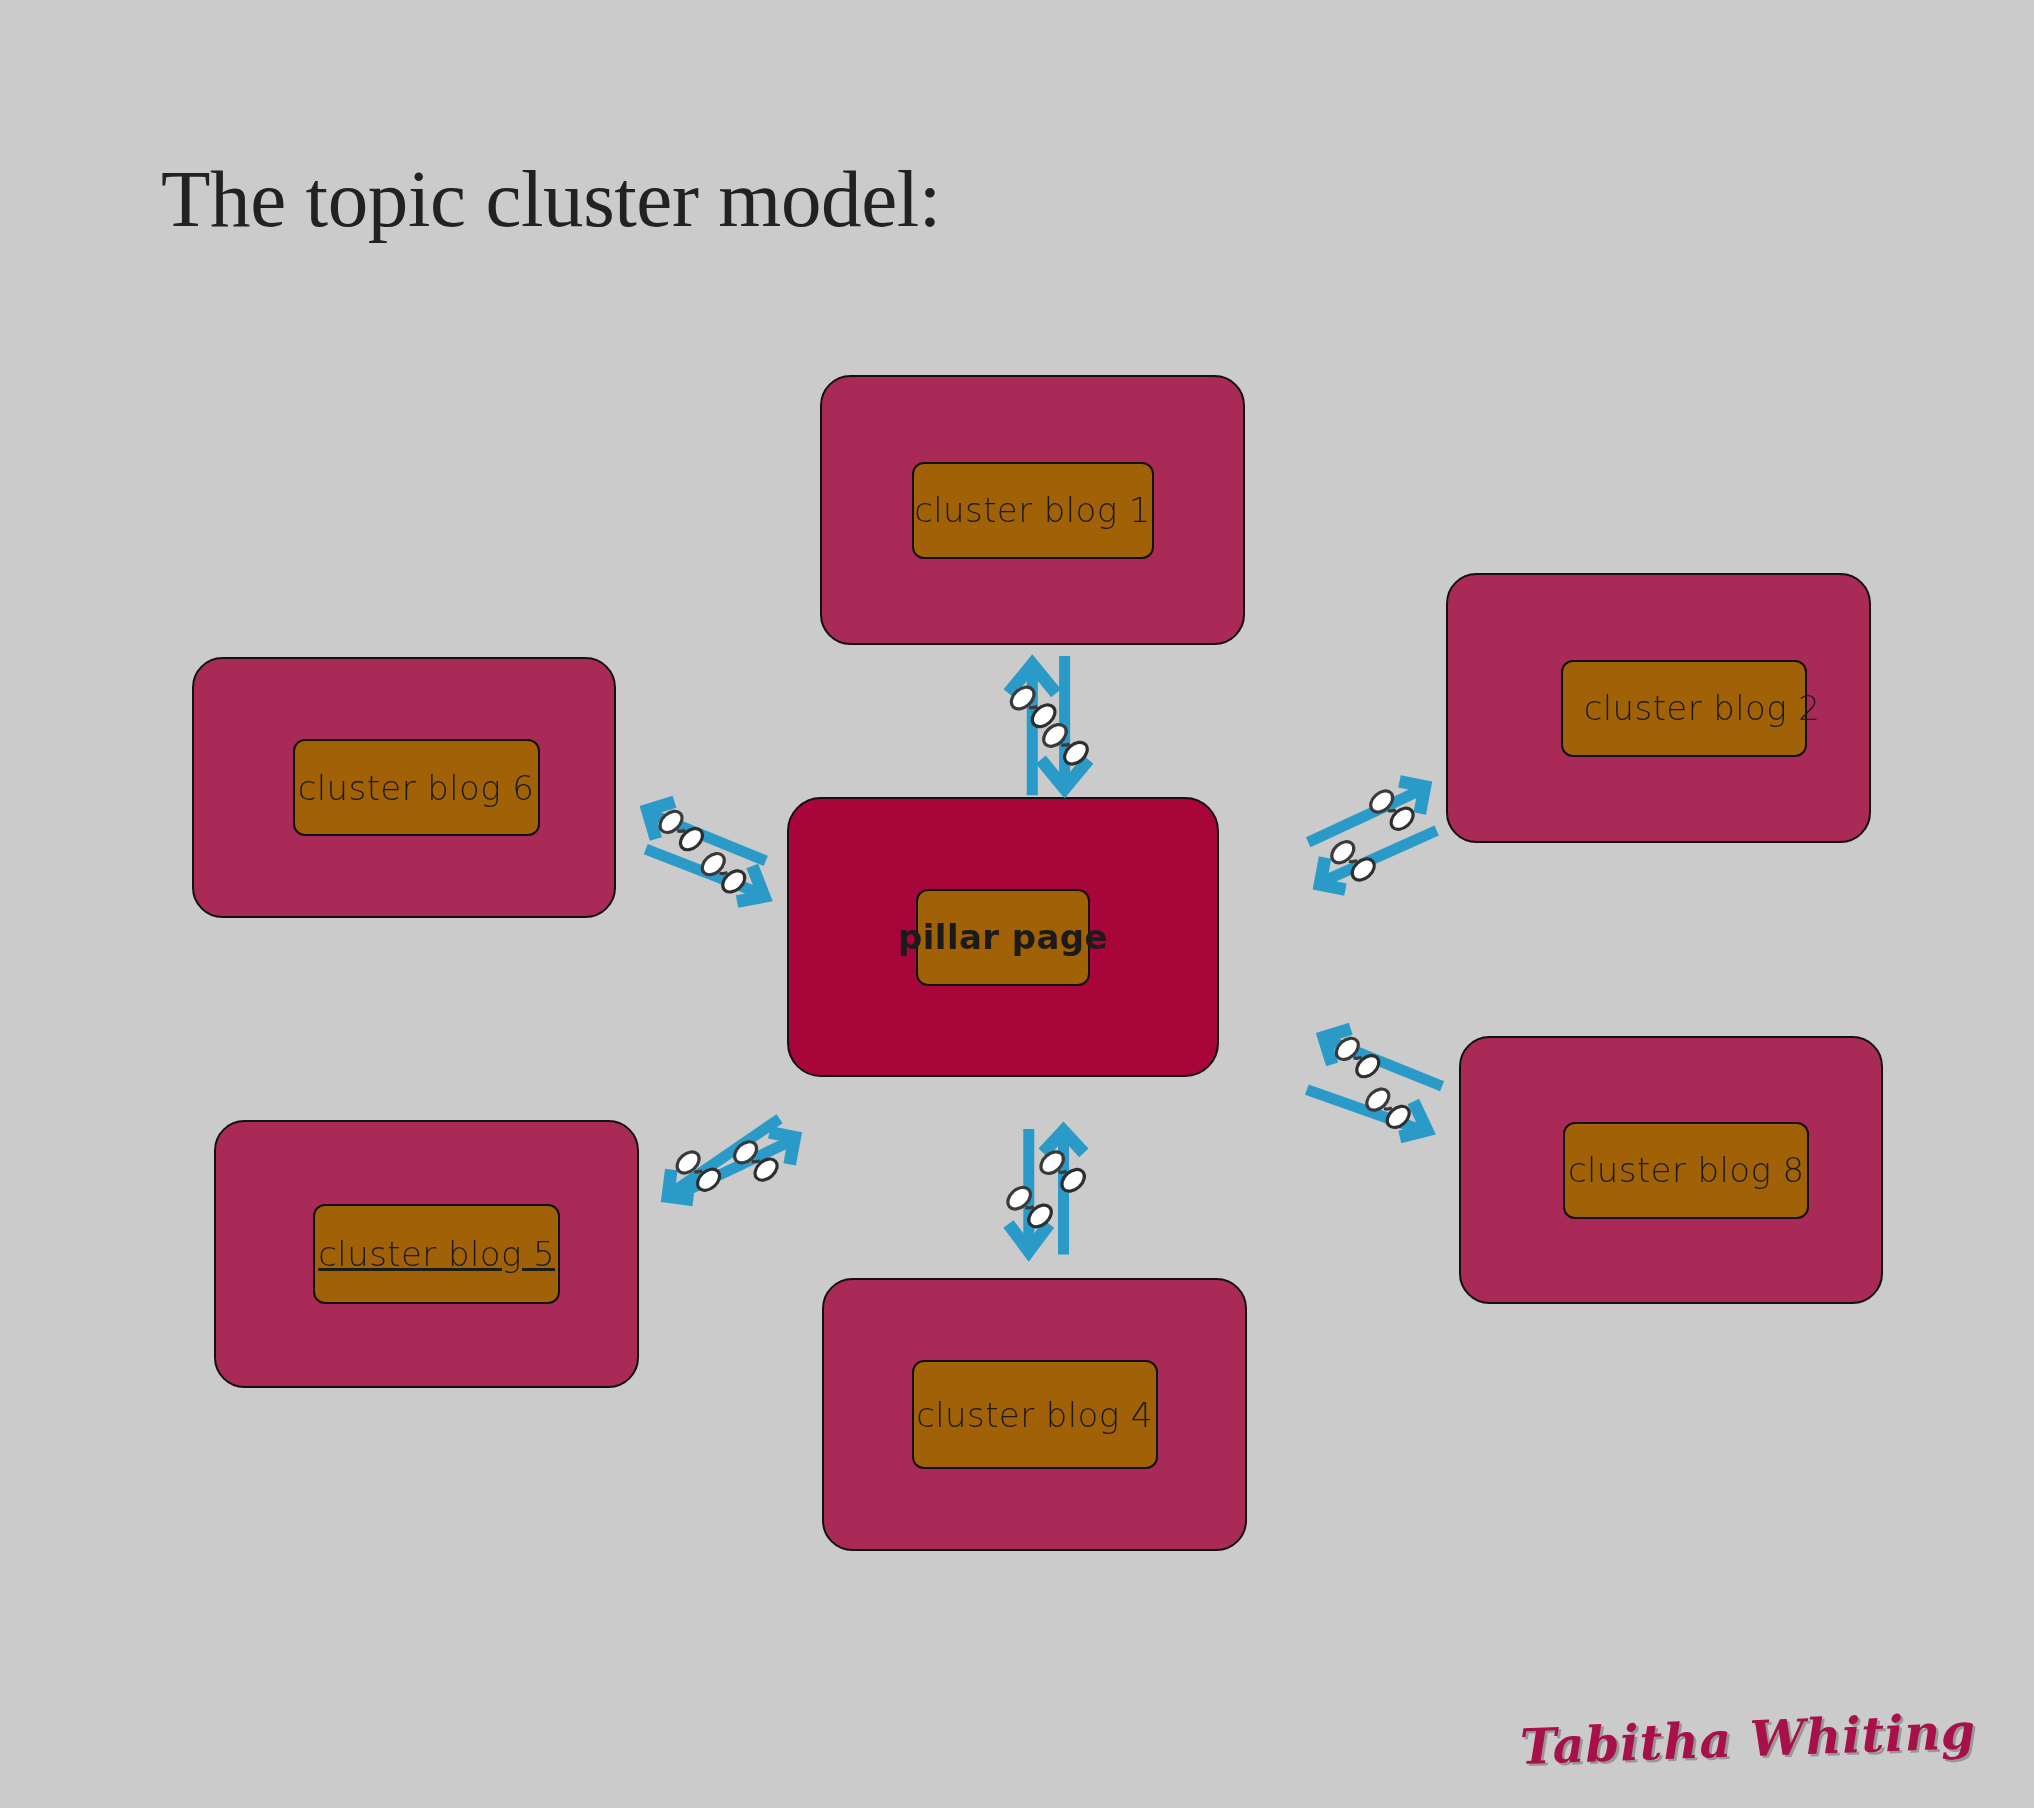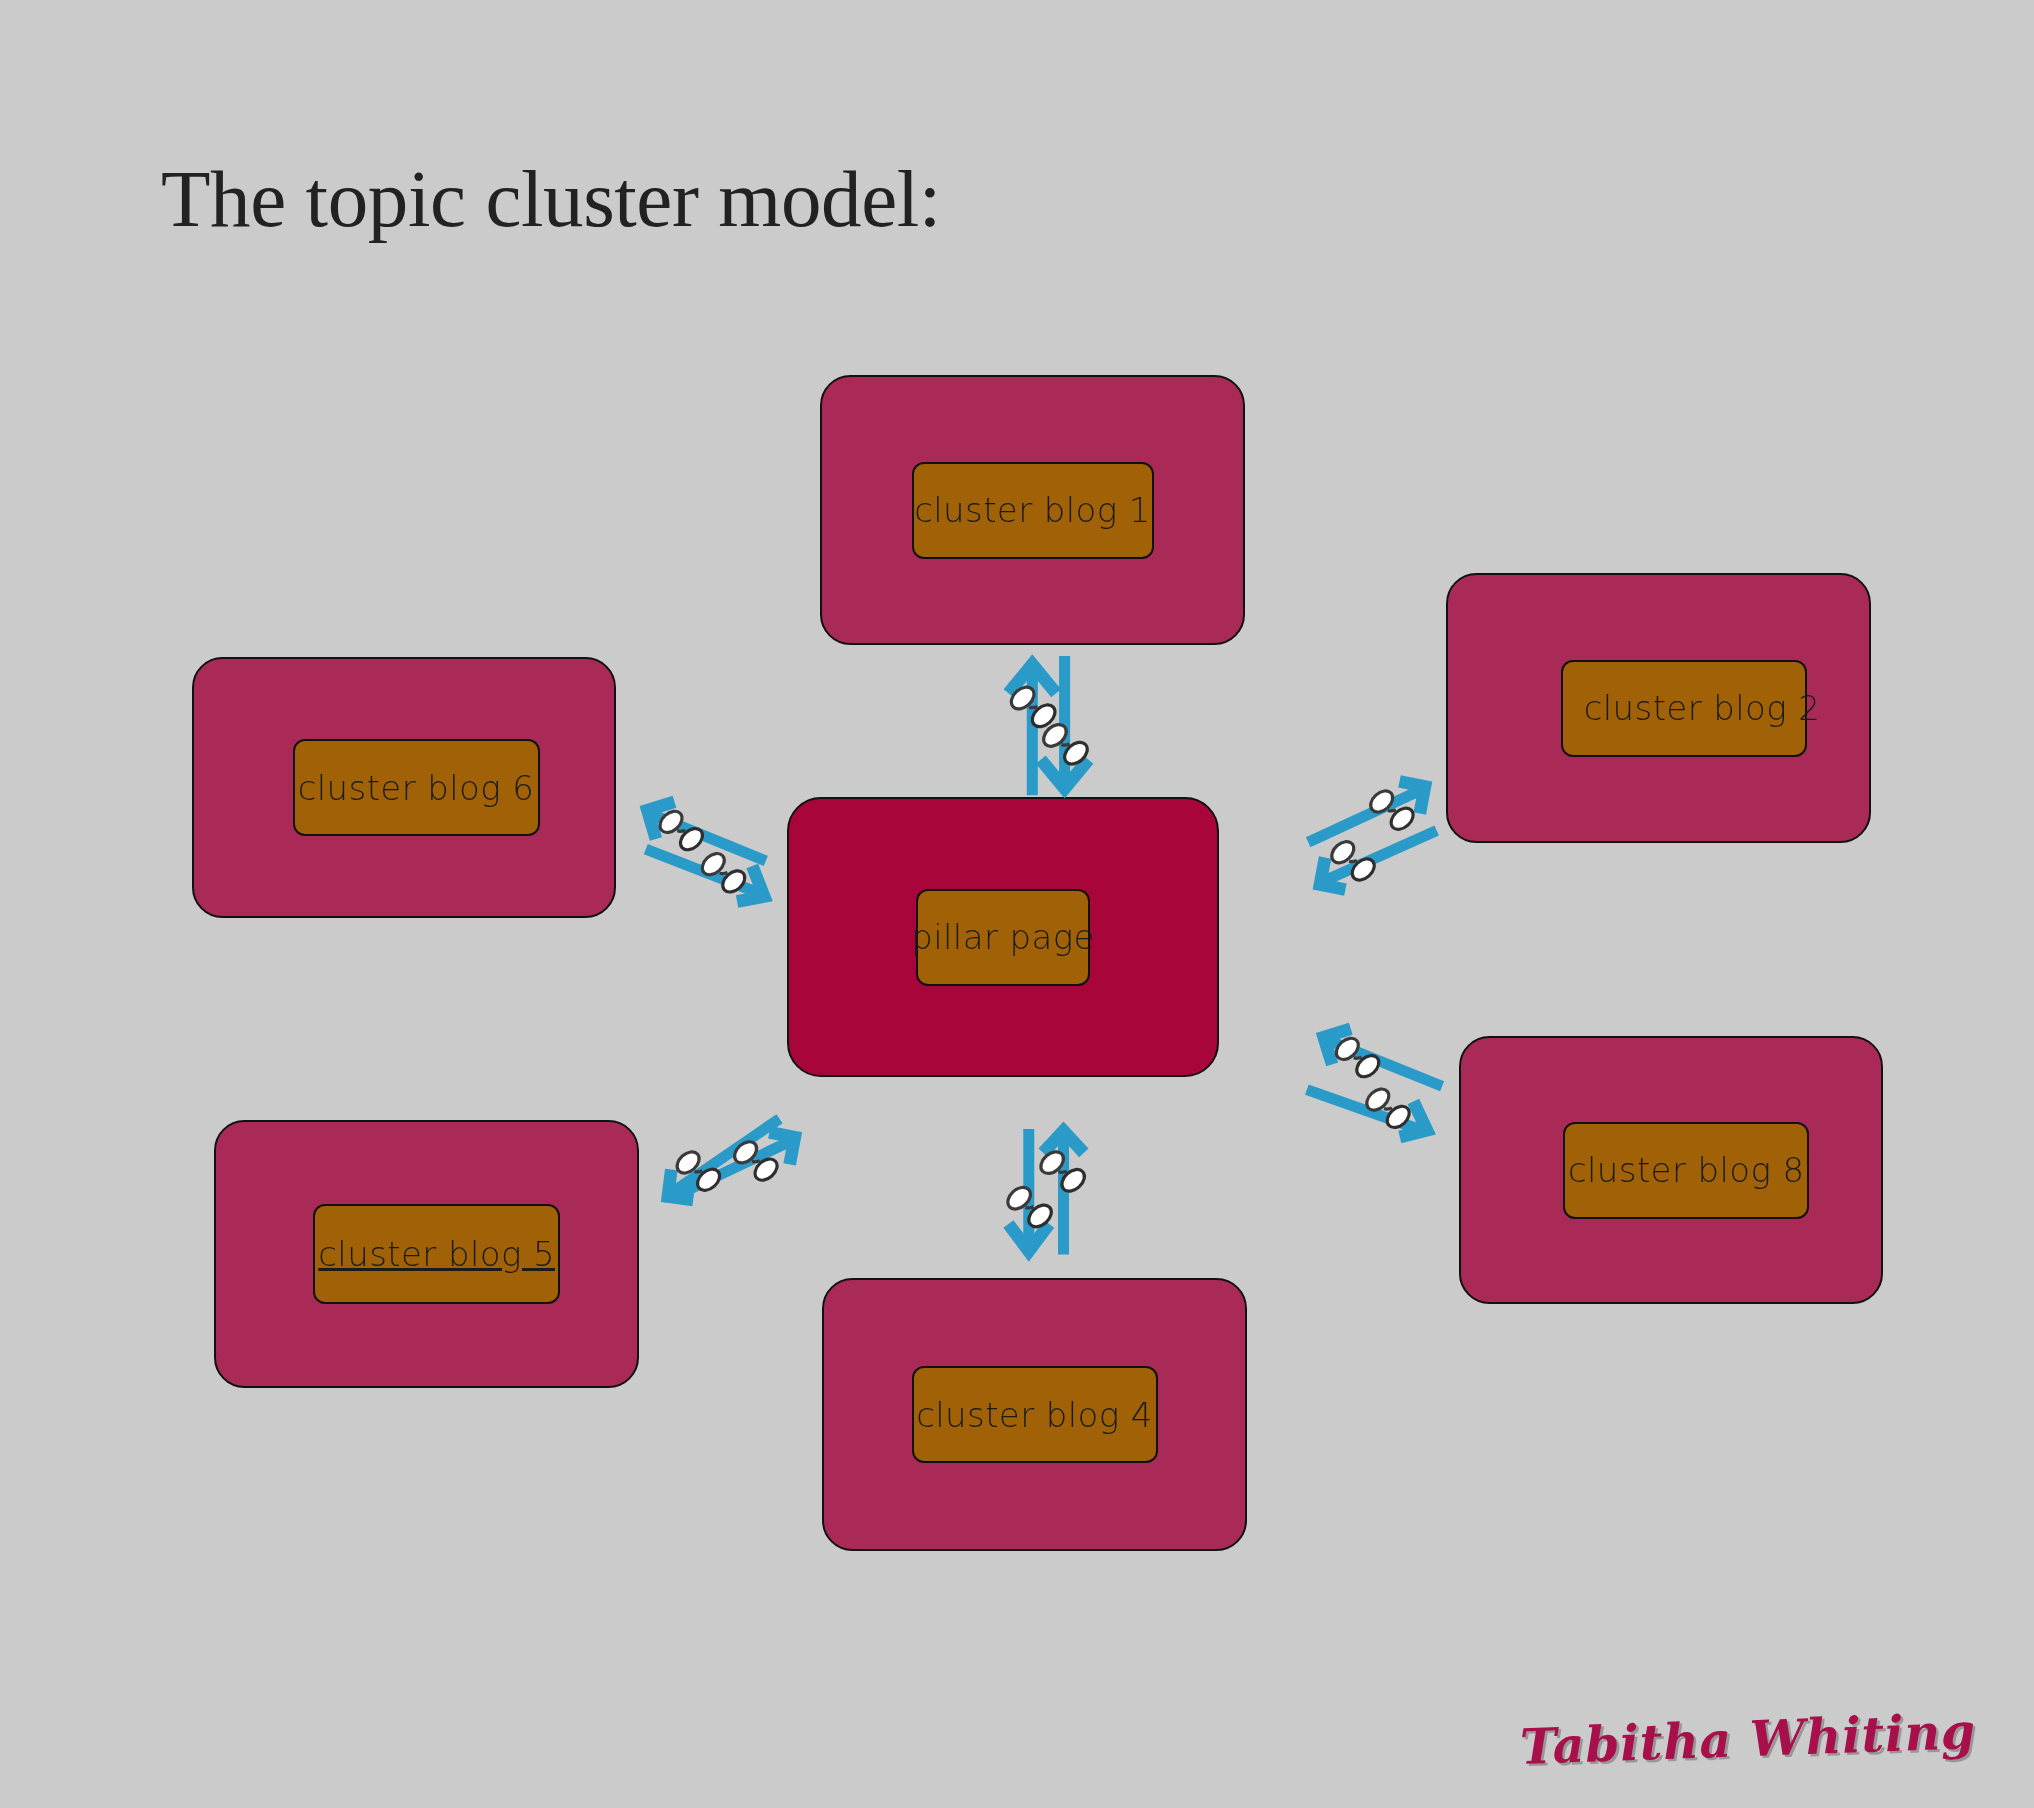--- a/index.html
+++ b/index.html
@@ -97,39 +97,39 @@
     </div>
   </div>
 
   <div class="node" style="left:1459px; top:1036px; width:424px; height:268px; background:#a92a57;">
     <div class="label" style="width:246px; height:97px; margin-left:30.5px;">
       <span>cluster blog 8</span>
     </div>
   </div>
 
   <div class="node" style="left:822px; top:1278px; width:425px; height:273px; background:#a92a57;">
-    <div class="label" style="width:246px; height:97px;">
+    <div class="label" style="width:246px; height:109px;">
       <span>cluster blog 4</span>
     </div>
   </div>
 
   <div class="node" style="left:214px; top:1120px; width:425px; height:268px; background:#a92a57;">
     <div class="label" style="width:247px; height:100px; margin-left:20.3px;text-decoration:underline;">
       <span>cluster blog 5</span>
     </div>
   </div>
 
   <div class="node" style="left:192px; top:657px; width:424px; height:261px; background:#a92a57;">
     <div class="label" style="width:247px; height:97px; margin-left:24px;">
       <span>cluster blog 6</span>
     </div>
   </div>
 
   <div class="node" style="left:787px; top:797px; width:432px; height:280px; background:#a8053a; border-radius:34px;">
-    <div class="label" style="width:174px; height:97px;">
+    <div class="label" style="width:174px; height:97px;font-weight:bold;">
       <span>pillar page</span>
     </div>
   </div>
 
   <svg width="0" height="0" style="position:absolute" aria-hidden="true">
     <defs>
       <g id="chain-link-icon-def">
 
         <ellipse cx="-13" cy="-11" rx="16" ry="11" fill="#ffffff" stroke="#3a3a3a" stroke-width="4" transform="rotate(-42 -13 -11)"></ellipse>
         <ellipse cx="13" cy="11" rx="16" ry="11" fill="#ffffff" stroke="#2e2e2e" stroke-width="4" transform="rotate(-42 13 11)"></ellipse>

